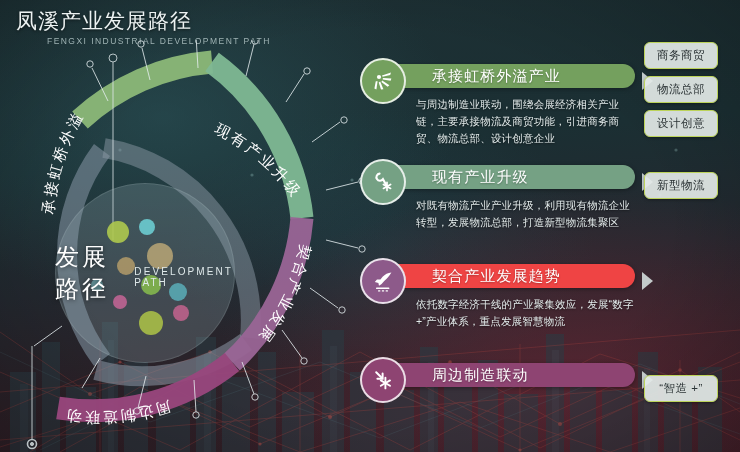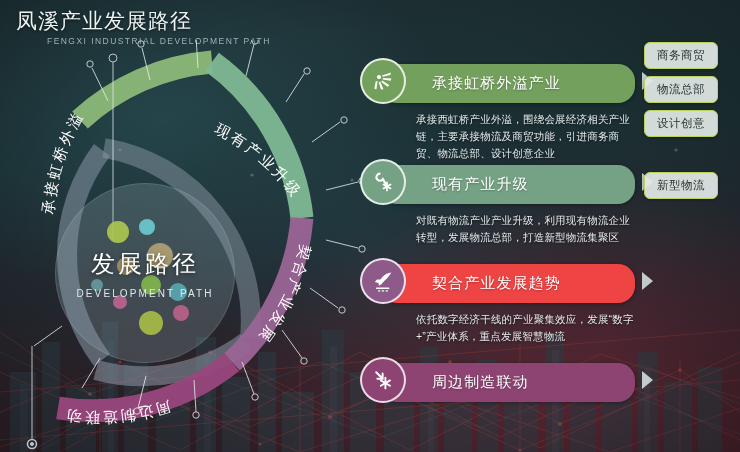--- a/index.html
+++ b/index.html
@@ -33,27 +33,27 @@
   
   .arc-wrap{position:absolute;left:0;top:40px;width:370px;height:412px;}
   .arc-svg{position:absolute;left:0;top:0;}
 
   .hub{position:absolute;left:55px;top:143px;width:180px;height:180px;border-radius:50%;
        background:rgba(150,175,180,.26);
        box-shadow:0 0 0 1px rgba(210,225,228,.14) inset;
        overflow:hidden;}
   .hub .dot{position:absolute;border-radius:50%;}
   .hub-text{position:absolute;left:55px;top:143px;width:180px;height:180px;
-            display:flex;flex-direction:column;align-items:center;justify-content:center;}
+            display:flex;flex-direction:row;align-items:center;justify-content:center;}
   .hub-cn{font-size:24px;color:#ffffff;letter-spacing:3px;text-shadow:0 1px 4px rgba(0,0,0,.55);}
   .hub-en{font-size:10px;color:#dfe9ea;letter-spacing:2.1px;margin-top:8px;}
 
   
   .card{position:absolute;width:255px;}
-  .pill{position:relative;height:39px;border-radius:17px;display:flex;align-items:center;
+  .pill{position:relative;height:24px;border-radius:17px;display:flex;align-items:center;
         padding-left:52px;box-sizing:border-box;
         box-shadow:0 1px 4px rgba(0,0,0,.35);}
   .pill-label{font-size:15px;color:#ffffff;letter-spacing:1.1px;font-weight:400;
               text-shadow:0 1px 2px rgba(0,0,0,.3);}
   .badge{position:absolute;left:-20px;top:-6px;width:46px;height:46px;border-radius:50%;
          display:flex;align-items:center;justify-content:center;
          border:2px solid rgba(255,255,255,.82);box-sizing:border-box;}
   .arrow{position:absolute;left:262px;top:8px;width:0;height:0;
          border-top:9px solid transparent;border-bottom:9px solid transparent;
          border-left:11px solid #cfd8d8;opacity:.92;}
@@ -281,21 +281,21 @@
             <path d="M12.8 10 L21.4 10.6 L20.6 12.8 L12.8 11.4 Z"></path>
             <path d="M12.2 12.6 L19.4 17.2 L17.6 18.8 L11.4 13.9 Z"></path>
             <path d="M10.2 13.6 L13.4 21.2 L11 21.6 L8.7 14.4 Z"></path>
             <path d="M7.6 13.2 L6.4 21.6 L4.4 20.6 L5.8 13.2 Z"></path>
           </g>
         </svg>
       </span>
       <span class="pill-label">承接虹桥外溢产业</span>
     </div>
     <div class="arrow"></div>
-    <div class="desc">承接西虹桥产业外溢，围绕会展经济相关产业链，主要承接物流及商贸功能，引进商务商贸、物流总部、设计创意企业</div>
+    <div class="desc">与周边制造业联动，围绕会展经济相关产业链，主要承接物流及商贸功能，引进商务商贸、物流总部、设计创意企业</div>
   </div>
 
   <div class="card" style="left:380px;top:165px;">
     <div class="pill" style="background:#75a184;">
       <span class="badge" style="background:#75a184;">
         <svg width="26" height="26" viewBox="0 0 26 26">
           <g fill="none" stroke="#ffffff" stroke-width="2.1" stroke-linecap="round">
             <path d="M9.6 4.6 a3.6 3.6 0 1 0 3.4 5.6 L17 17.6"></path>
           </g>
           <g stroke="#ffffff" stroke-width="1.7" stroke-linecap="round">
@@ -347,14 +347,15 @@
       </span>
       <span class="pill-label">周边制造联动</span>
     </div>
     <div class="arrow"></div>
   </div>
 
   <div class="tag" style="left:644px;top:42px;">商务商贸</div>
   <div class="tag" style="left:644px;top:76px;">物流总部</div>
   <div class="tag" style="left:644px;top:110px;">设计创意</div>
   <div class="tag" style="left:644px;top:172px;">新型物流</div>
+  <div class="tag" style="left:644px;top:375px;">“智造 +”</div>
 
 </div>
 
 </body></html>

